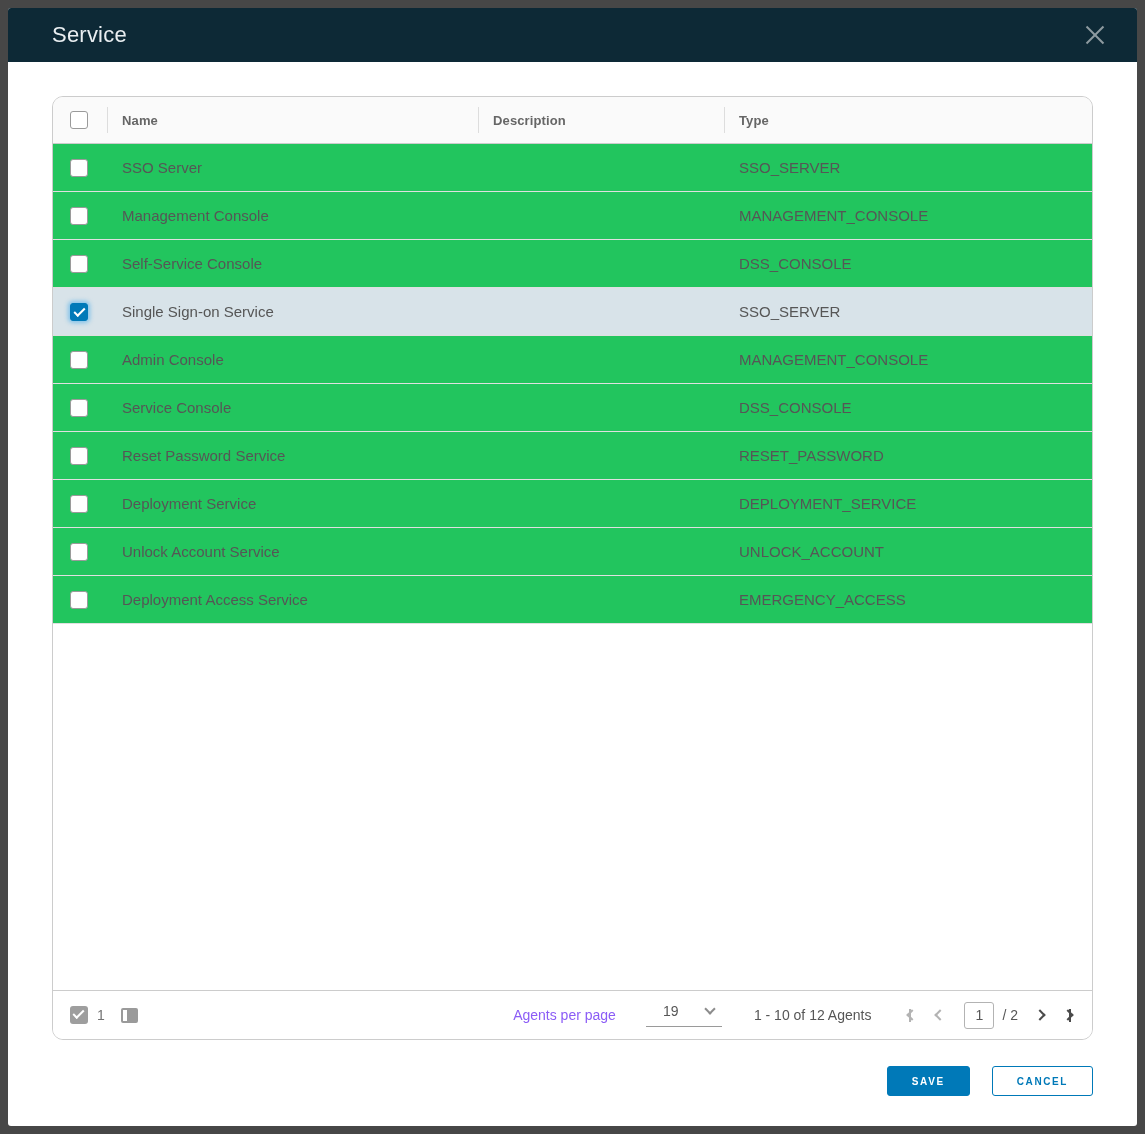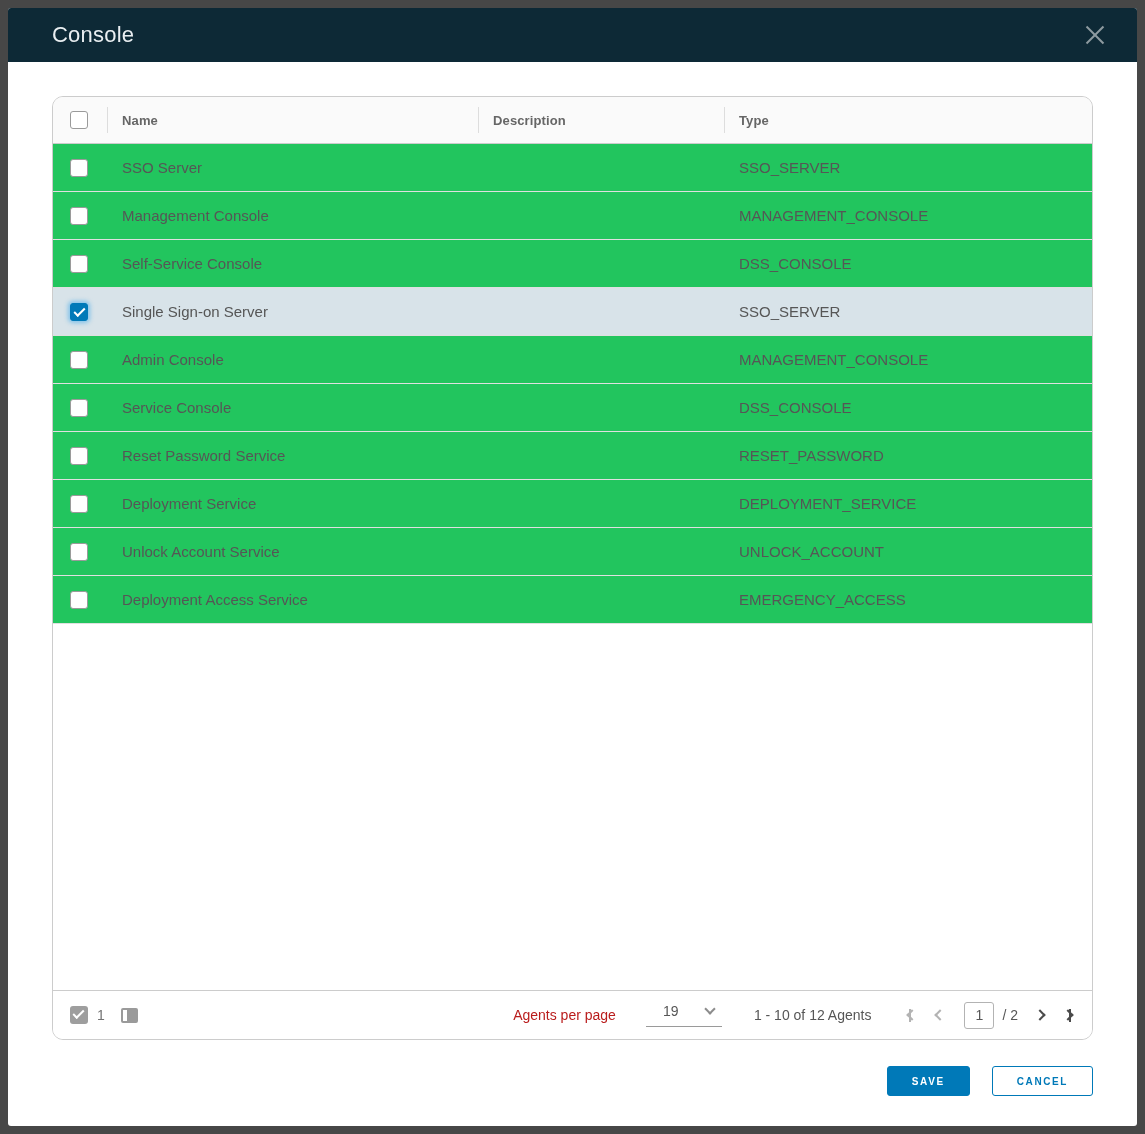--- a/index.html
+++ b/index.html
@@ -105,21 +105,21 @@
     margin-left:16px; width:17px; height:15px;
     border:2px solid #9a9a9a; border-radius:2px;
     position:relative; background:#ffffff; cursor:pointer;
   }
   .col-picker::before {
     content:""; position:absolute; left:4px; top:0; bottom:0; width:2px; background:#9a9a9a;
   }
   .col-picker::after {
     content:""; position:absolute; left:6px; right:0; top:0; bottom:0; background:#9a9a9a;
   }
-  .pp-label { margin-left:auto; color:#b91c1c; }
+  .pp-label { margin-left:auto; color:#8b5cf6; }
   .page-size {
     margin-left:30px; width:76px;
     border-bottom:1px solid #9a9a9a;
     display:flex; align-items:center; justify-content:space-between;
     padding:0 8px 7px 17px; cursor:pointer;
   }
   .chev {
     width:8px; height:8px;
     border-right:2px solid #8c8c8c; border-bottom:2px solid #8c8c8c;
     display:inline-block;
@@ -161,21 +161,21 @@
     letter-spacing:1.6px; cursor:pointer; padding:0 24px;
   }
   .btn-primary { background:#0079b8; border:1px solid #0079b8; color:#ffffff; }
   .btn-outline { background:#ffffff; border:1px solid #0079b8; color:#0079b8; }
 </style>
 </head>
 <body>
 
 <div class="modal">
   <div class="modal-header">
-    <span class="modal-title">Console</span>
+    <span class="modal-title">Service</span>
     <button class="close-btn">
       <span class="x-icon"></span>
     </button>
   </div>
 
   <div class="modal-body">
     <div class="datagrid">
 
       <div class="dg-header">
         <div class="th col-check">
@@ -208,21 +208,21 @@
       <span class="checkbox"></span>
     </div>
     <div class="td col-name">Self-Service Console</div>
     <div class="td col-desc"></div>
     <div class="td col-type">DSS_CONSOLE</div>
   </div>
           <div class="tr selected">
     <div class="td col-check" style="padding-left:17px;">
       <span class="checkbox checked"></span>
     </div>
-    <div class="td col-name">Single Sign-on Server</div>
+    <div class="td col-name">Single Sign-on Service</div>
     <div class="td col-desc"></div>
     <div class="td col-type">SSO_SERVER</div>
   </div>
           <div class="tr">
     <div class="td col-check" style="padding-left:17px;">
       <span class="checkbox"></span>
     </div>
     <div class="td col-name">Admin Console</div>
     <div class="td col-desc"></div>
     <div class="td col-type">MANAGEMENT_CONSOLE</div>

